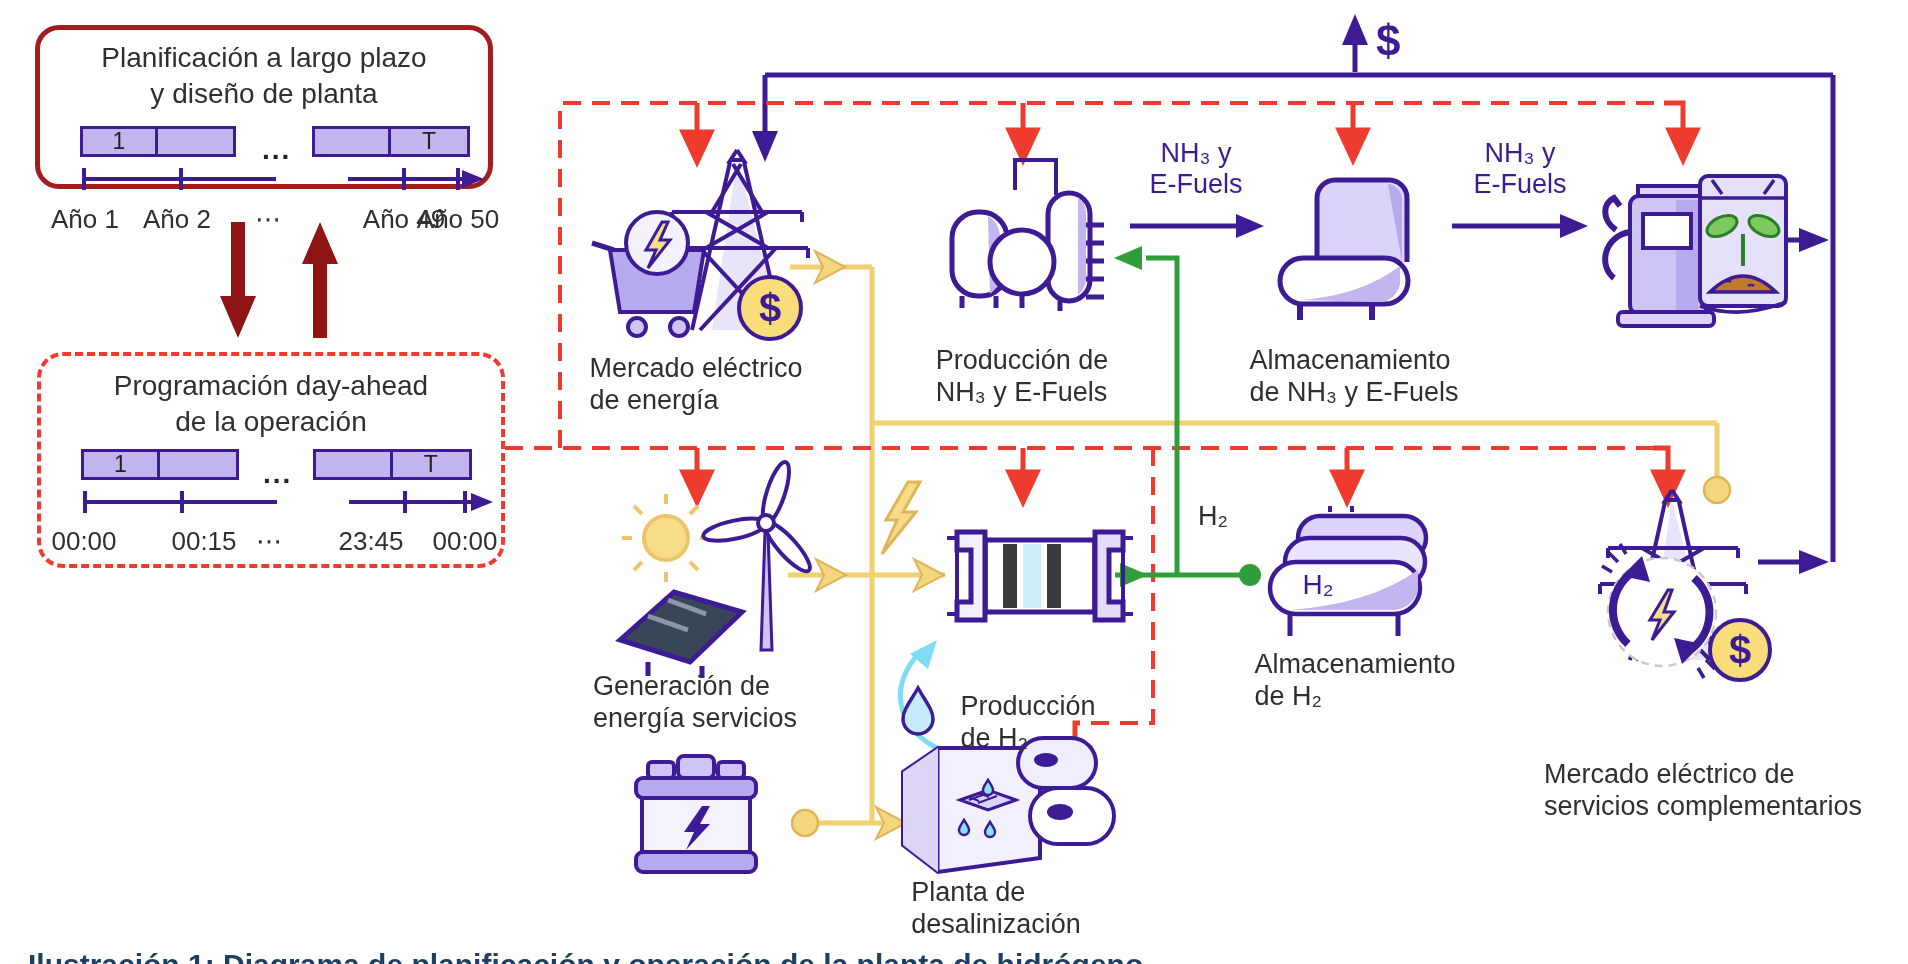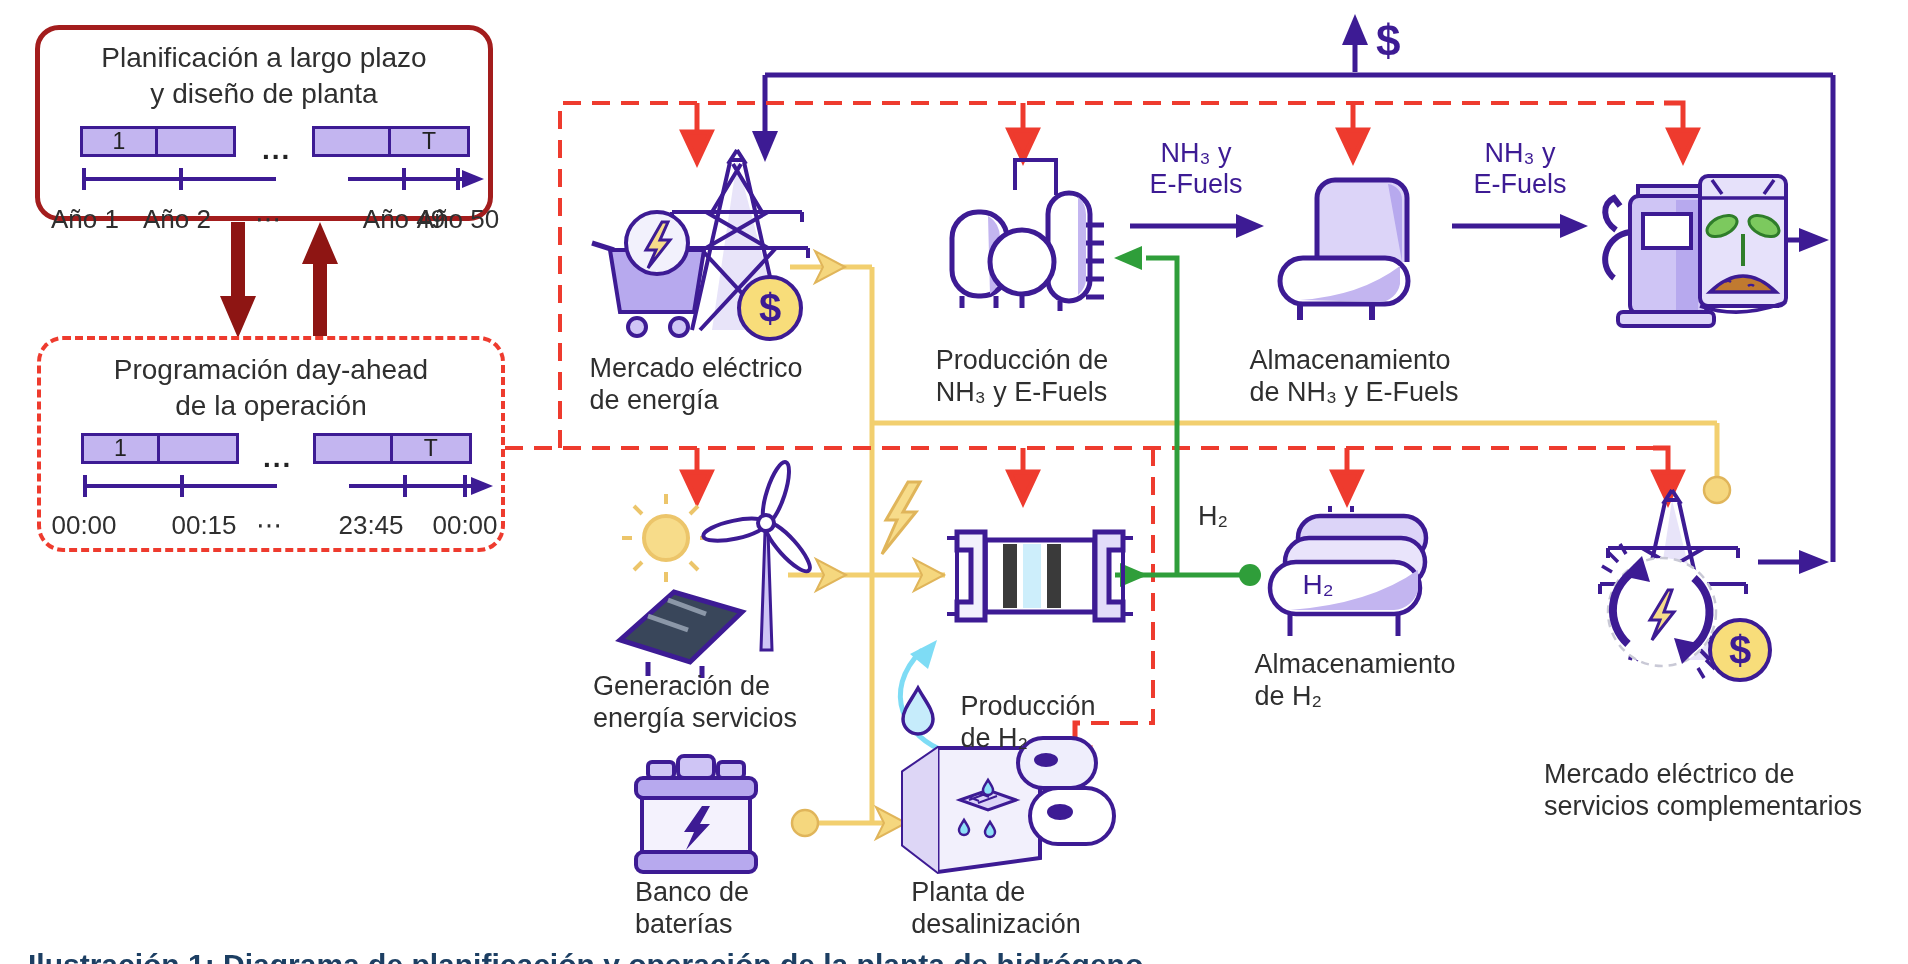--- a/index.html
+++ b/index.html
@@ -1,21 +1,21 @@
 <!DOCTYPE html>
 <html><head>
 <meta charset="utf-8">
 <style>
   html,body{margin:0;padding:0;background:#ffffff;}
   #stage{position:relative;width:1908px;height:964px;background:#ffffff;overflow:hidden;
          font-family:"Liberation Sans",sans-serif;}
   #art{position:absolute;left:0;top:0;}
   .box{position:absolute;background:#ffffff;box-sizing:border-box;}
-  #planning-box{left:35px;top:25px;width:458px;height:196px;border:5px solid #a31d1d;border-radius:24px;}
-  #dayahead-box{left:37px;top:336px;width:468px;height:216px;border:4px dashed #ee3b2e;border-radius:26px;}
+  #planning-box{left:35px;top:25px;width:458px;height:164px;border:5px solid #a31d1d;border-radius:24px;}
+  #dayahead-box{left:37px;top:352px;width:468px;height:216px;border:4px dashed #ee3b2e;border-radius:26px;}
   .box-title{position:absolute;left:0;width:100%;text-align:center;font-size:28px;color:#2f2f2f;}
   .tbar{position:absolute;height:25px;background:#c3b5f0;border:3px solid #3d1b94;display:flex;}
   .tcell{width:50%;height:100%;display:flex;align-items:center;justify-content:center;
          font-size:23px;color:#222;}
   .tcell.first{border-right:3px solid #3d1b94;box-sizing:border-box;}
   .dots{position:absolute;font-size:28px;font-weight:bold;color:#222;letter-spacing:2px;}
   .axis-label{position:absolute;transform:translateX(-50%);font-size:26px;color:#2f2f2f;white-space:nowrap;}
   .nlabel{position:absolute;transform:translateX(-50%);font-size:27px;
           color:#2f2f2f;line-height:1.2;white-space:nowrap;}
   .flabel{position:absolute;transform:translateX(-50%);text-align:center;font-size:27px;
@@ -318,24 +318,20 @@
     <div>de H₂</div>
   </div>
   <div class="nlabel" style="left:1355px;top:648px;">
     <div>Almacenamiento</div>
     <div>de H₂</div>
   </div>
   <div class="nlabel" style="left:1703px;top:758px;">
     <div>Mercado eléctrico de</div>
     <div>servicios complementarios</div>
   </div>
-  <div class="nlabel" style="left:692px;top:876px;">
-    <div>Banco de</div>
-    <div>baterías</div>
-  </div>
   <div class="nlabel" style="left:996px;top:876px;">
     <div>Planta de</div>
     <div>desalinización</div>
   </div>
 
   <div class="flabel" style="left:1196px;top:138px;">
     <div>NH₃ y</div>
     <div>E-Fuels</div>
   </div>
   <div class="flabel" style="left:1520px;top:138px;">

